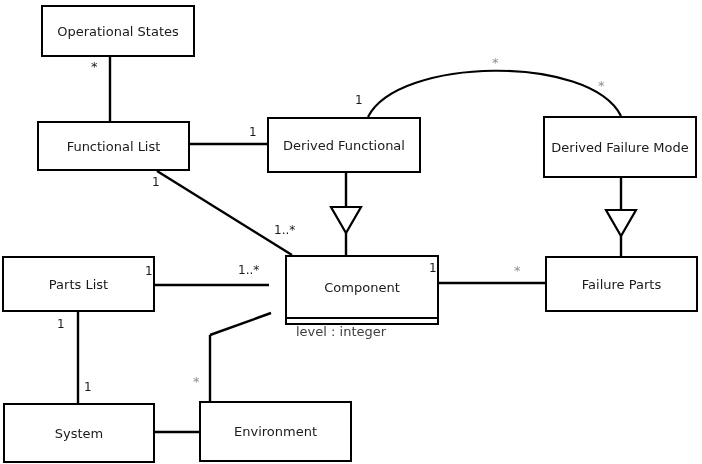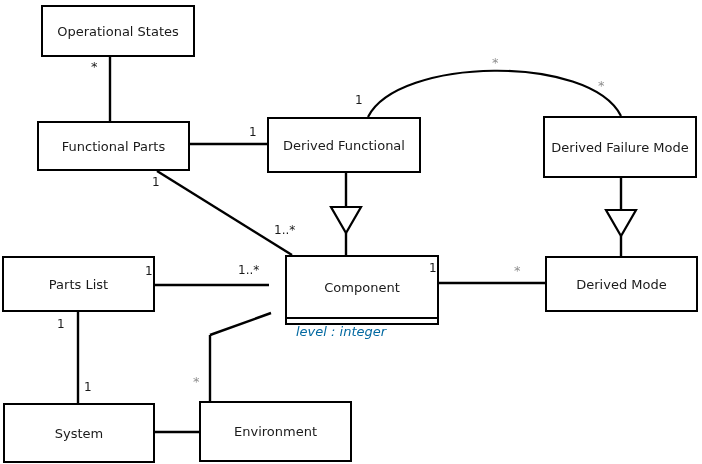--- a/index.html
+++ b/index.html
@@ -40,23 +40,22 @@
     font-size: 13px;
     color: #1a1a1a;
     line-height: 1;
     border-radius: 19px;
   }
   .uml-attr-compartment {
     border-top: 2px solid #000000;
     justify-content: flex-start;
     padding-left: 9px;
     font-size: 13px;
-    color: #0369a1;
+    color: #404040;
     line-height: 1;
-    font-style: italic;
   }
   .mult-label {
     position: absolute;
     font-size: 12px;
     color: #1a1a1a;
     white-space: nowrap;
     line-height: 1;
     z-index: 4;
     background: transparent;
   }
@@ -100,42 +99,42 @@
 
     <line x1="210" y1="401" x2="210" y2="335" stroke="#000000" stroke-width="2.4"></line>
     <line x1="210" y1="335" x2="271" y2="313" stroke="#000000" stroke-width="2.4"></line>
   </svg>
 
   <div class="uml-class" style="left:41px; top:5px; width:154px; height:52px;">
     <div class="uml-compartment uml-name-compartment" style="height:100%;">Operational States</div>
   </div>
 
   <div class="uml-class" style="left:37px; top:121px; width:153px; height:50px;">
-    <div class="uml-compartment uml-name-compartment" style="height:100%;">Functional Parts</div>
+    <div class="uml-compartment uml-name-compartment" style="height:100%;">Functional List</div>
   </div>
 
   <div class="uml-class" style="left:267px; top:117px; width:154px; height:56px;">
     <div class="uml-compartment uml-name-compartment" style="height:100%;">Derived Functional</div>
   </div>
 
   <div class="uml-class" style="left:2px; top:256px; width:153px; height:56px;">
     <div class="uml-compartment uml-name-compartment" style="height:100%;">Parts List</div>
   </div>
 
   <div class="uml-class" style="left:543px; top:116px; width:154px; height:62px;">
     <div class="uml-compartment uml-name-compartment" style="height:100%;">Derived Failure Mode</div>
   </div>
 
   <div class="uml-class" style="left:285px; top:255px; width:154px; height:70px;text-align:right;">
     <div class="uml-compartment uml-name-compartment" style="height:60px;">Component</div>
     <div class="uml-compartment uml-attr-compartment" style="height:26px;">level : integer</div>
   </div>
 
   <div class="uml-class" style="left:545px; top:256px; width:153px; height:56px;">
-    <div class="uml-compartment uml-name-compartment" style="height:100%;">Derived Mode</div>
+    <div class="uml-compartment uml-name-compartment" style="height:100%;">Failure Parts</div>
   </div>
 
   <div class="uml-class" style="left:3px; top:403px; width:152px; height:60px;">
     <div class="uml-compartment uml-name-compartment" style="height:100%;">System</div>
   </div>
 
   <div class="uml-class" style="left:199px; top:401px; width:153px; height:61px;">
     <div class="uml-compartment uml-name-compartment" style="height:100%;">Environment</div>
   </div>
 

